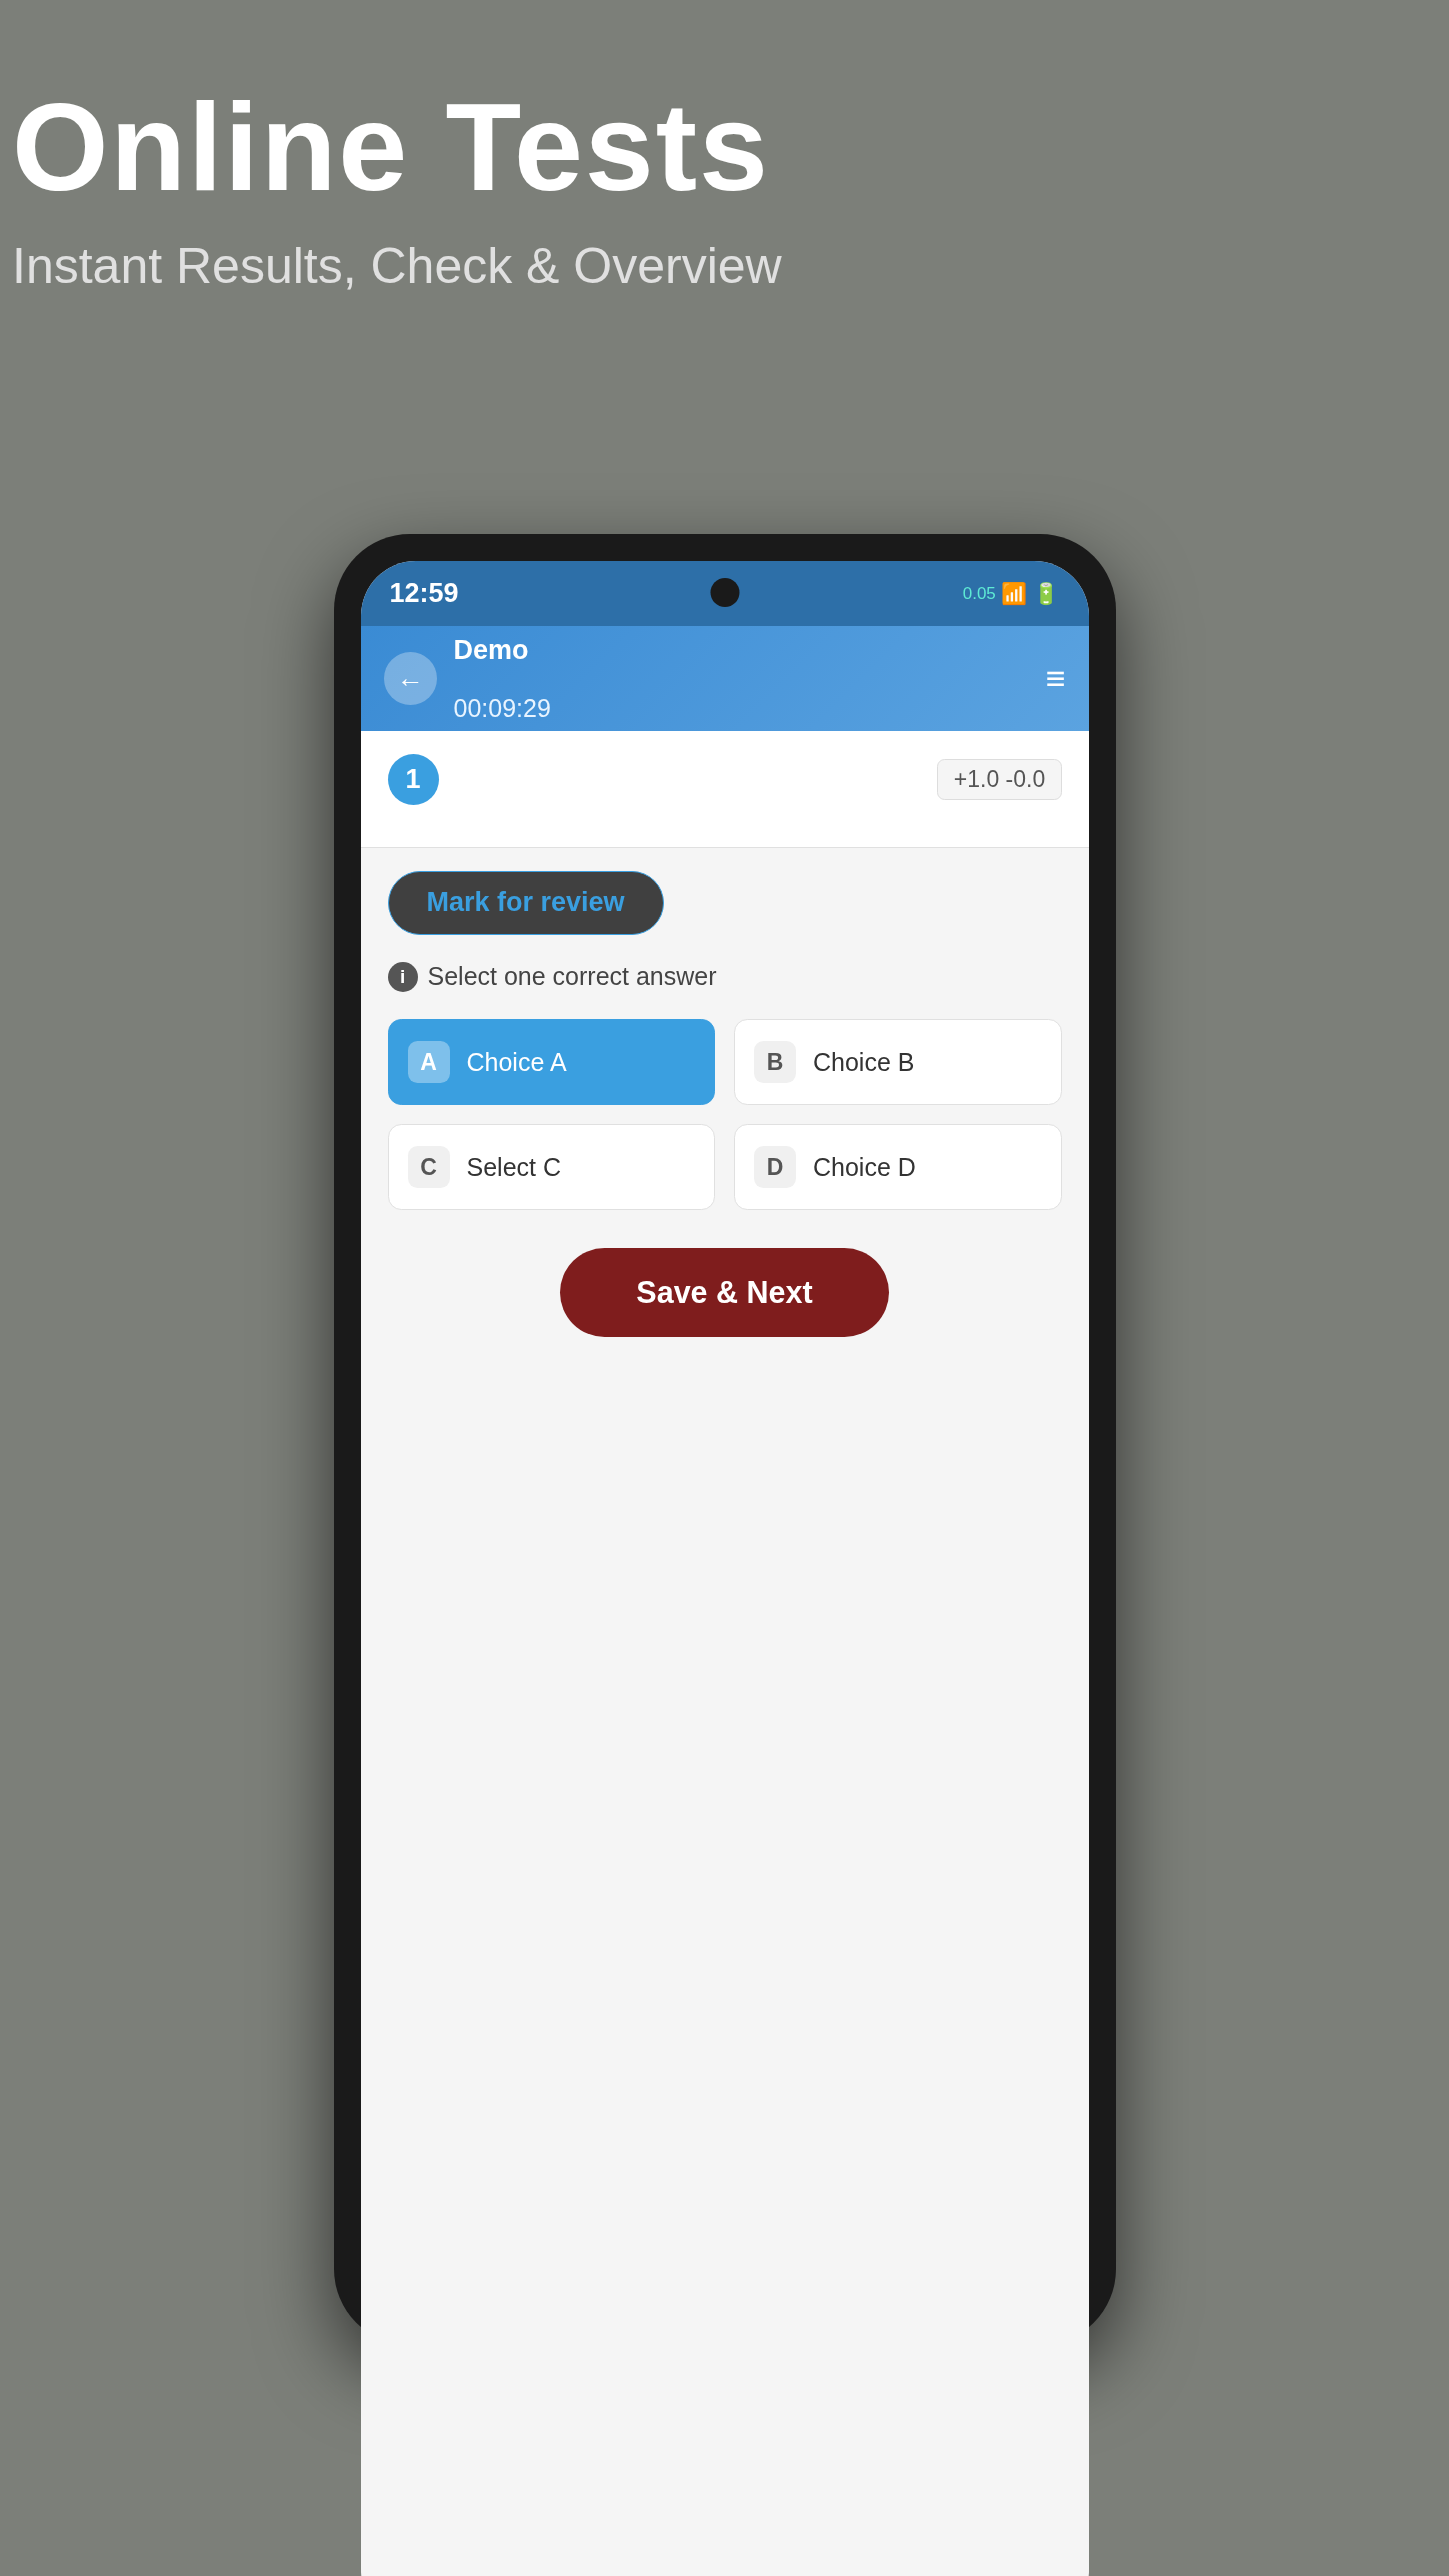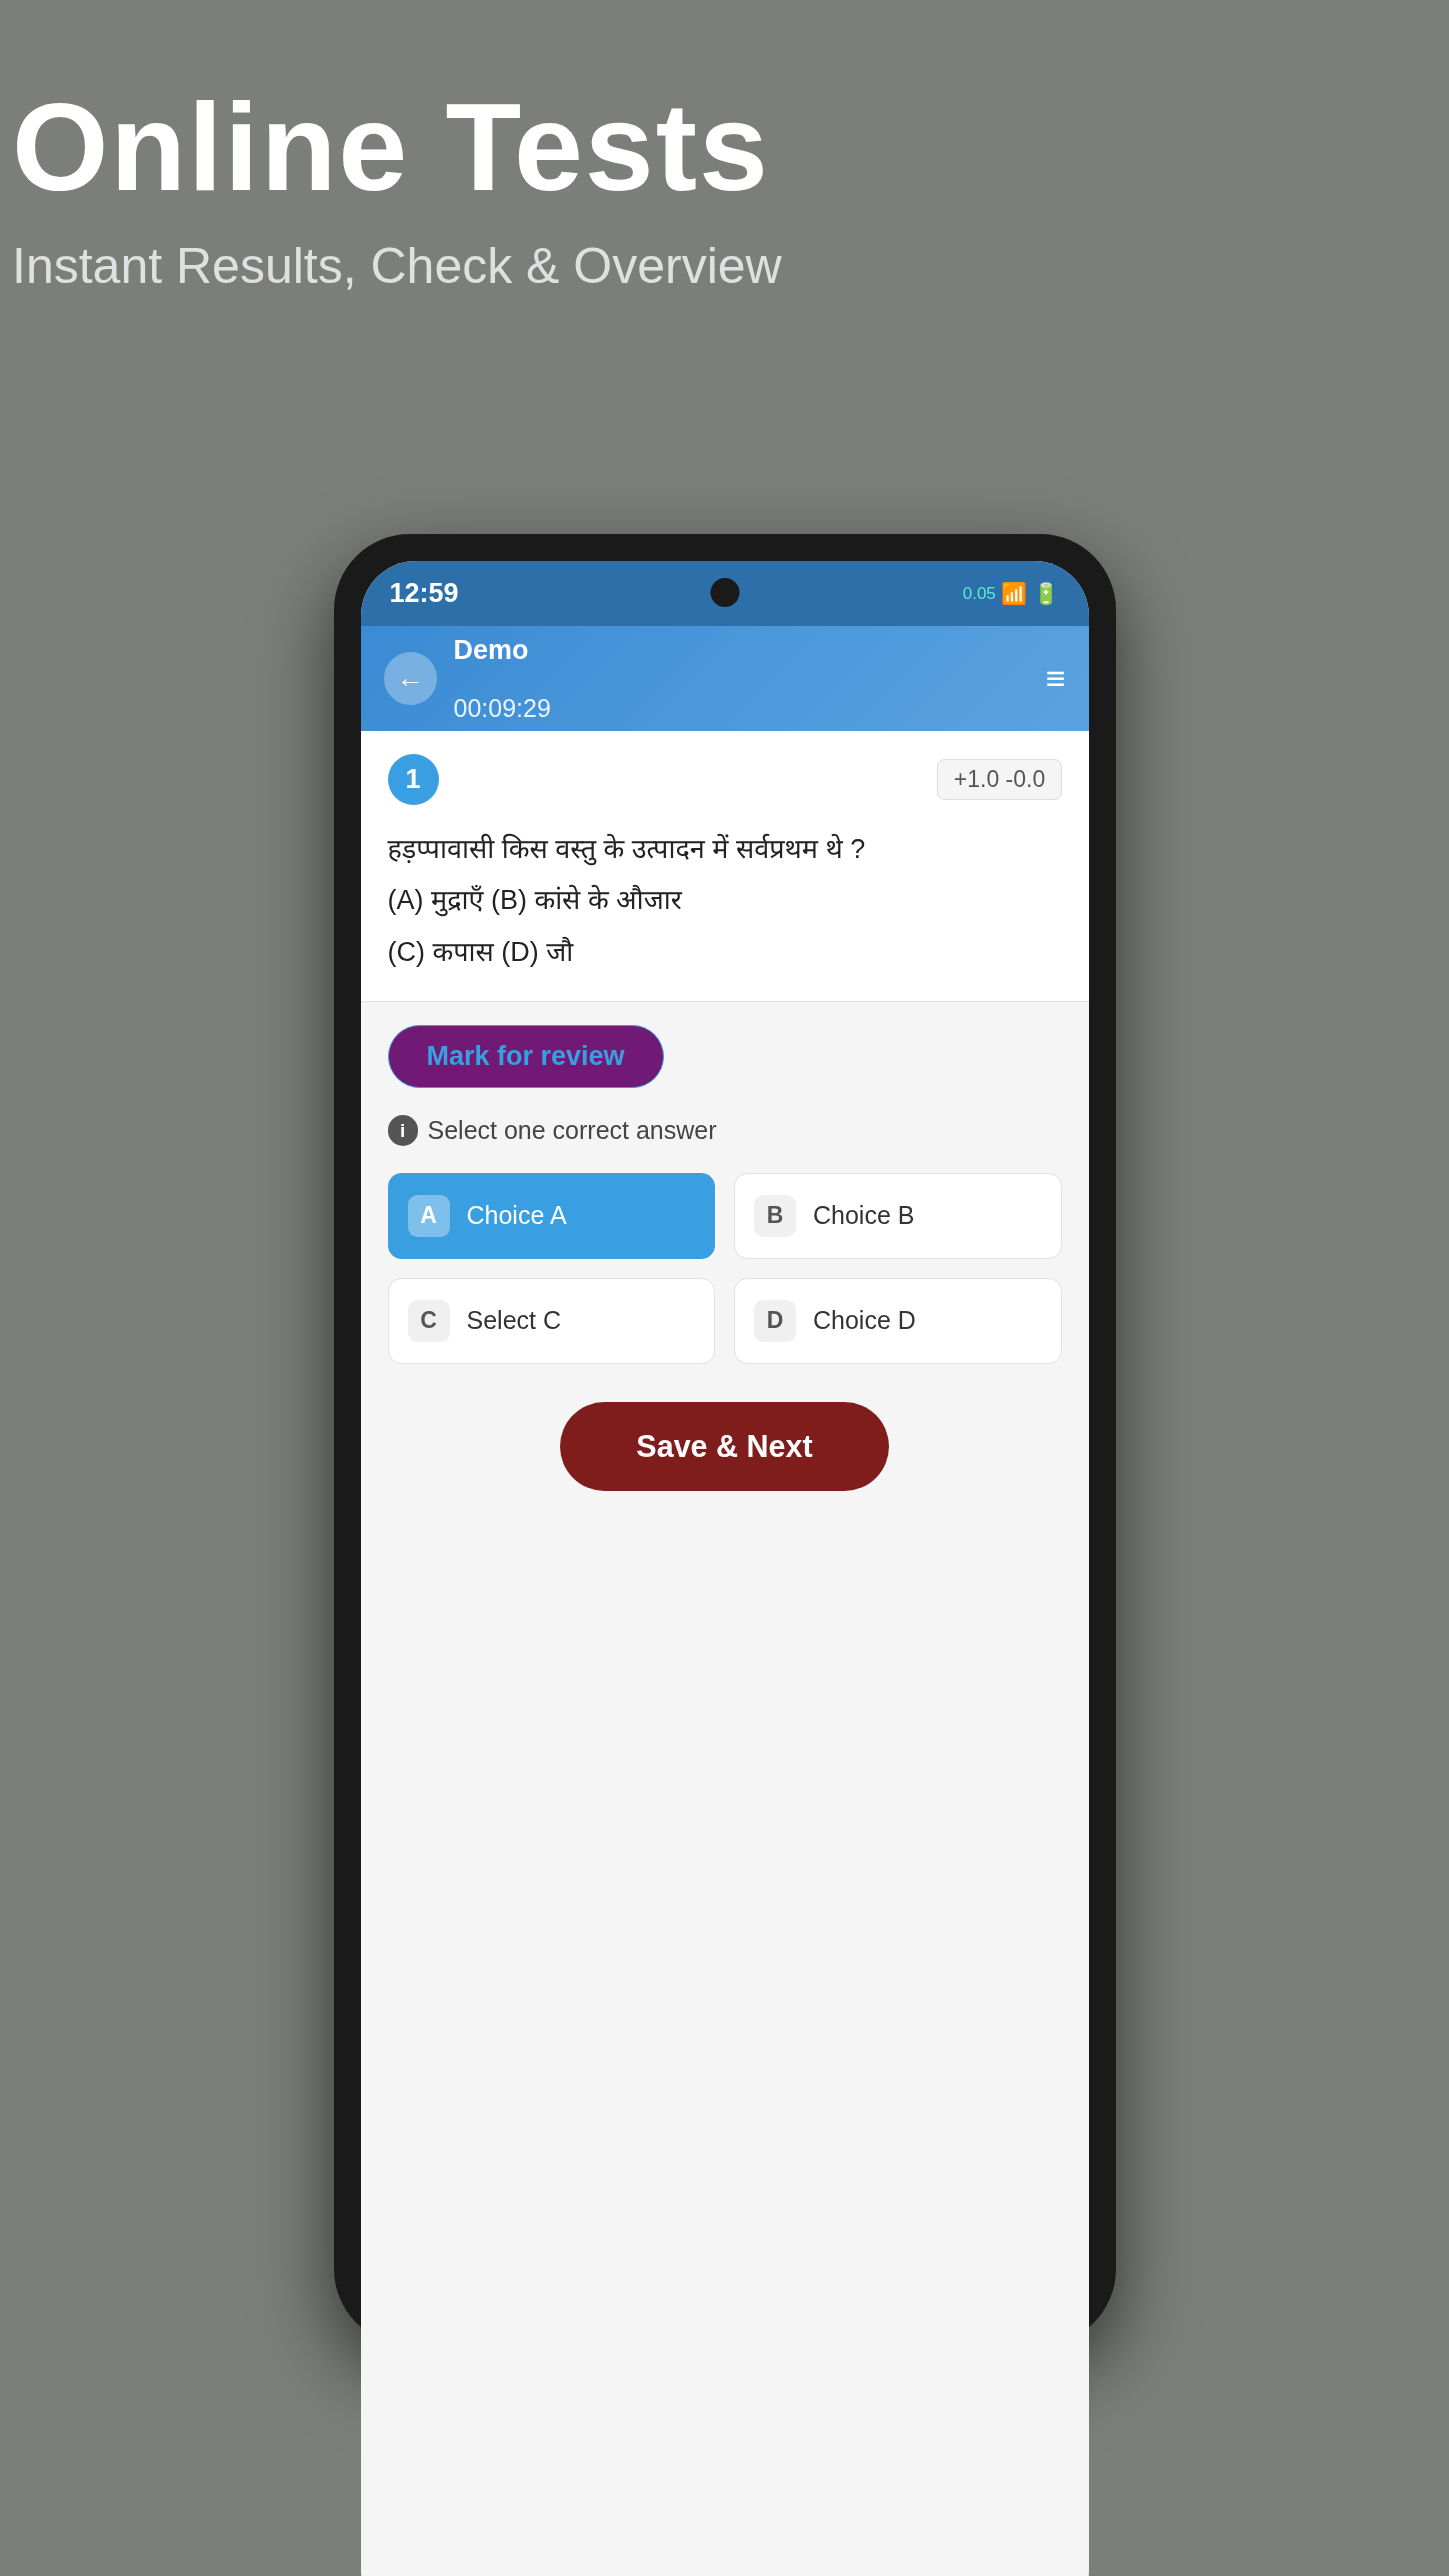--- a/index.html
+++ b/index.html
@@ -219,21 +219,21 @@
     }
 
     
     .answer-section {
       background: #f5f5f5;
       flex: 1;
       padding: 23px 27px;
     }
 
     .mark-review-btn {
-      background: #701a75;
+      background: #404040;
       border: 1.9px solid #3a9fe0;
       border-radius: 38px;
       padding: 15.3px 38px;
       color: #3a9fe0;
       font-size: 27px;
       font-weight: 600;
       cursor: pointer;
       margin-bottom: 27px;
       display: inline-block;
     }
@@ -360,25 +360,20 @@
             </div>
           </div>
           <div class="hamburger-btn">≡</div>
         </div>
 
         <div class="question-area">
           <div class="question-number-row">
             <div class="question-number-badge">1</div>
             <div class="marks-badge">+1.0  -0.0</div>
           </div>
-          <div class="question-text">
-            <div class="hindi-text">हड़प्पावासी किस वस्तु के उत्पादन में सर्वप्रथम थे ?</div>
-            <div class="hindi-text">(A) मुद्राएँ                (B) कांसे के औजार</div>
-            <div class="hindi-text">(C) कपास                (D) जौ</div>
-          </div>
         </div>
 
         <div class="answer-section">
           <div class="mark-review-btn">Mark for review</div>
 
           <div class="select-instruction">
             <div class="info-icon">i</div>
             <span>Select one correct answer</span>
           </div>
 

